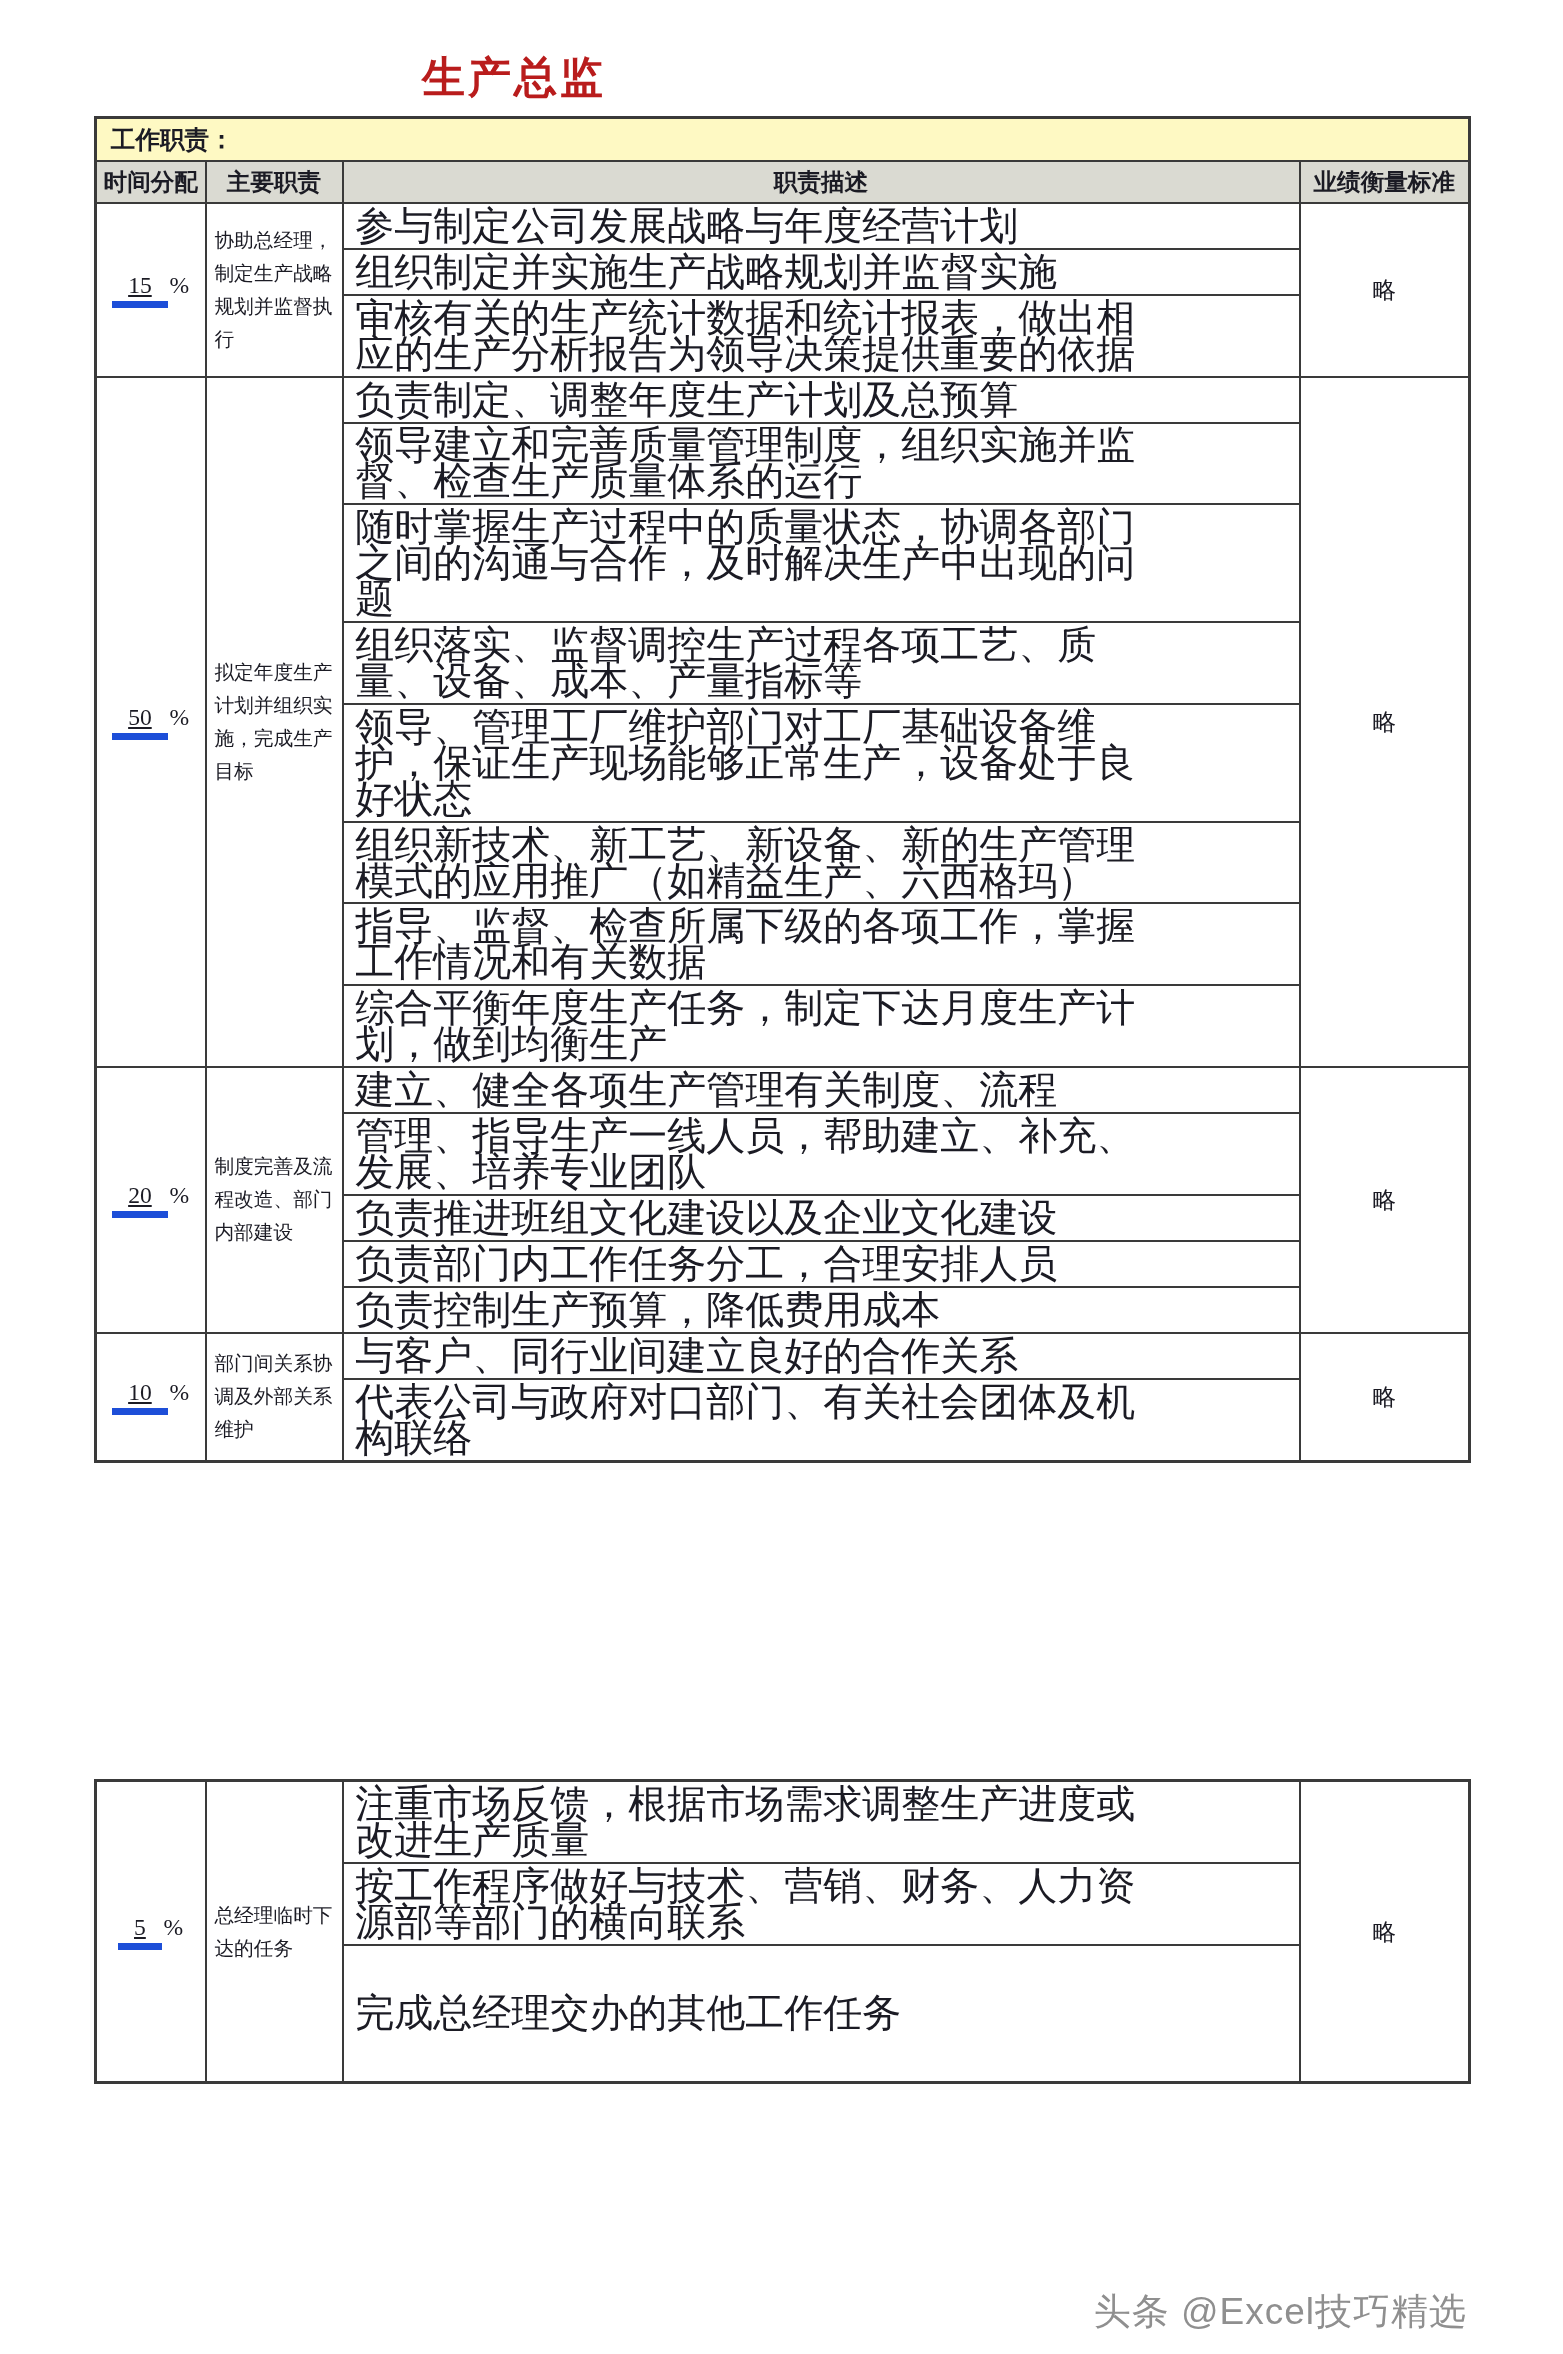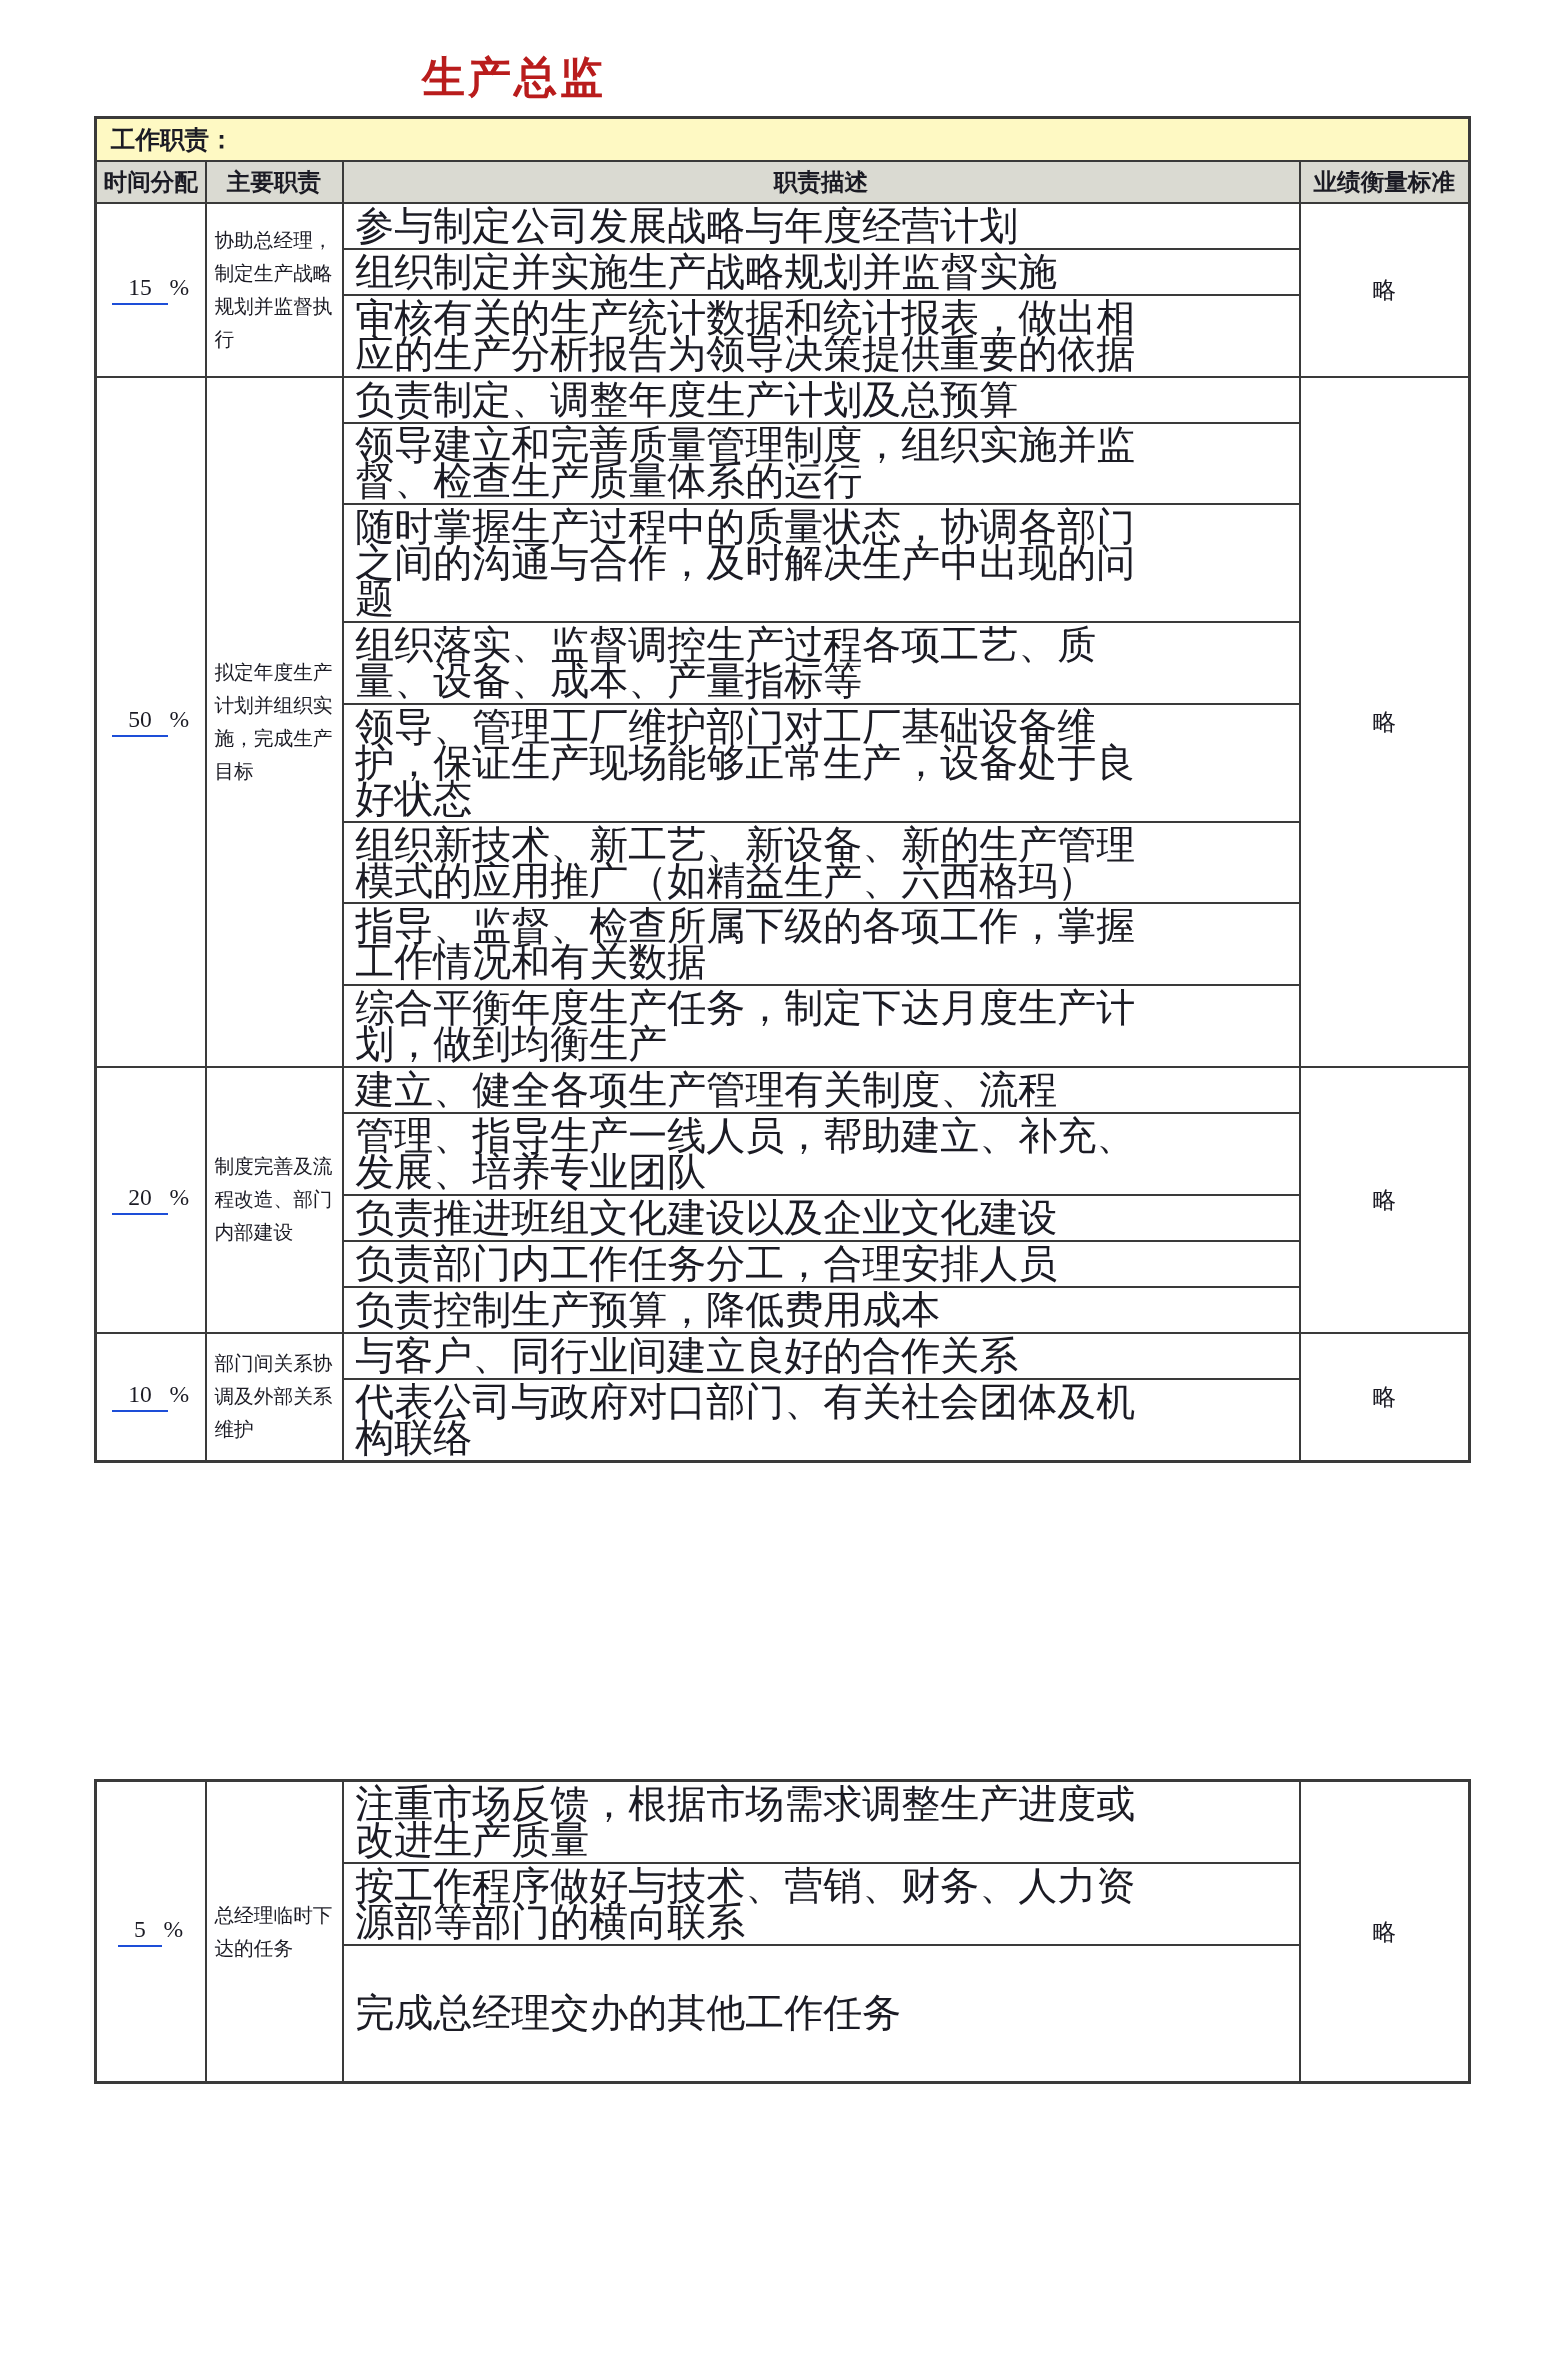--- a/index.html
+++ b/index.html
@@ -61,22 +61,23 @@
     height: 42px;
     padding: 2px 3.9px;
   }
   .c-time {
     text-align: center;
     font-size: 23.6px;
     white-space: nowrap;
   }
   .uline {
     display: inline-block;
-    border-bottom: 2px solid #1d4ed8;
+    border-bottom: 7px solid #1d4ed8;
     padding: 0 15.8px 2px 15.8px;
+    text-decoration: underline;
   }
   .unit { margin-left: 2px; }
   .c-duty {
     font-size: 19.7px;
     line-height: 33px;
     text-align: left;
     padding: 5.9px 7.9px;
     border-radius: 28px;
   }
   .c-desc {
@@ -225,15 +226,16 @@
       </tr>
       <tr>
         <td class="c-desc h2">按工作程序做好与技术、营销、财务、人力资源部等部门的横向联系</td>
       </tr>
       <tr>
         <td class="c-desc h3">完成总经理交办的其他工作任务</td>
       </tr>
     </tbody>
   </table>
 
+  <div class="watermark">头条 @Excel技巧精选</div>
 
 </div>
 
 
 </body></html>

